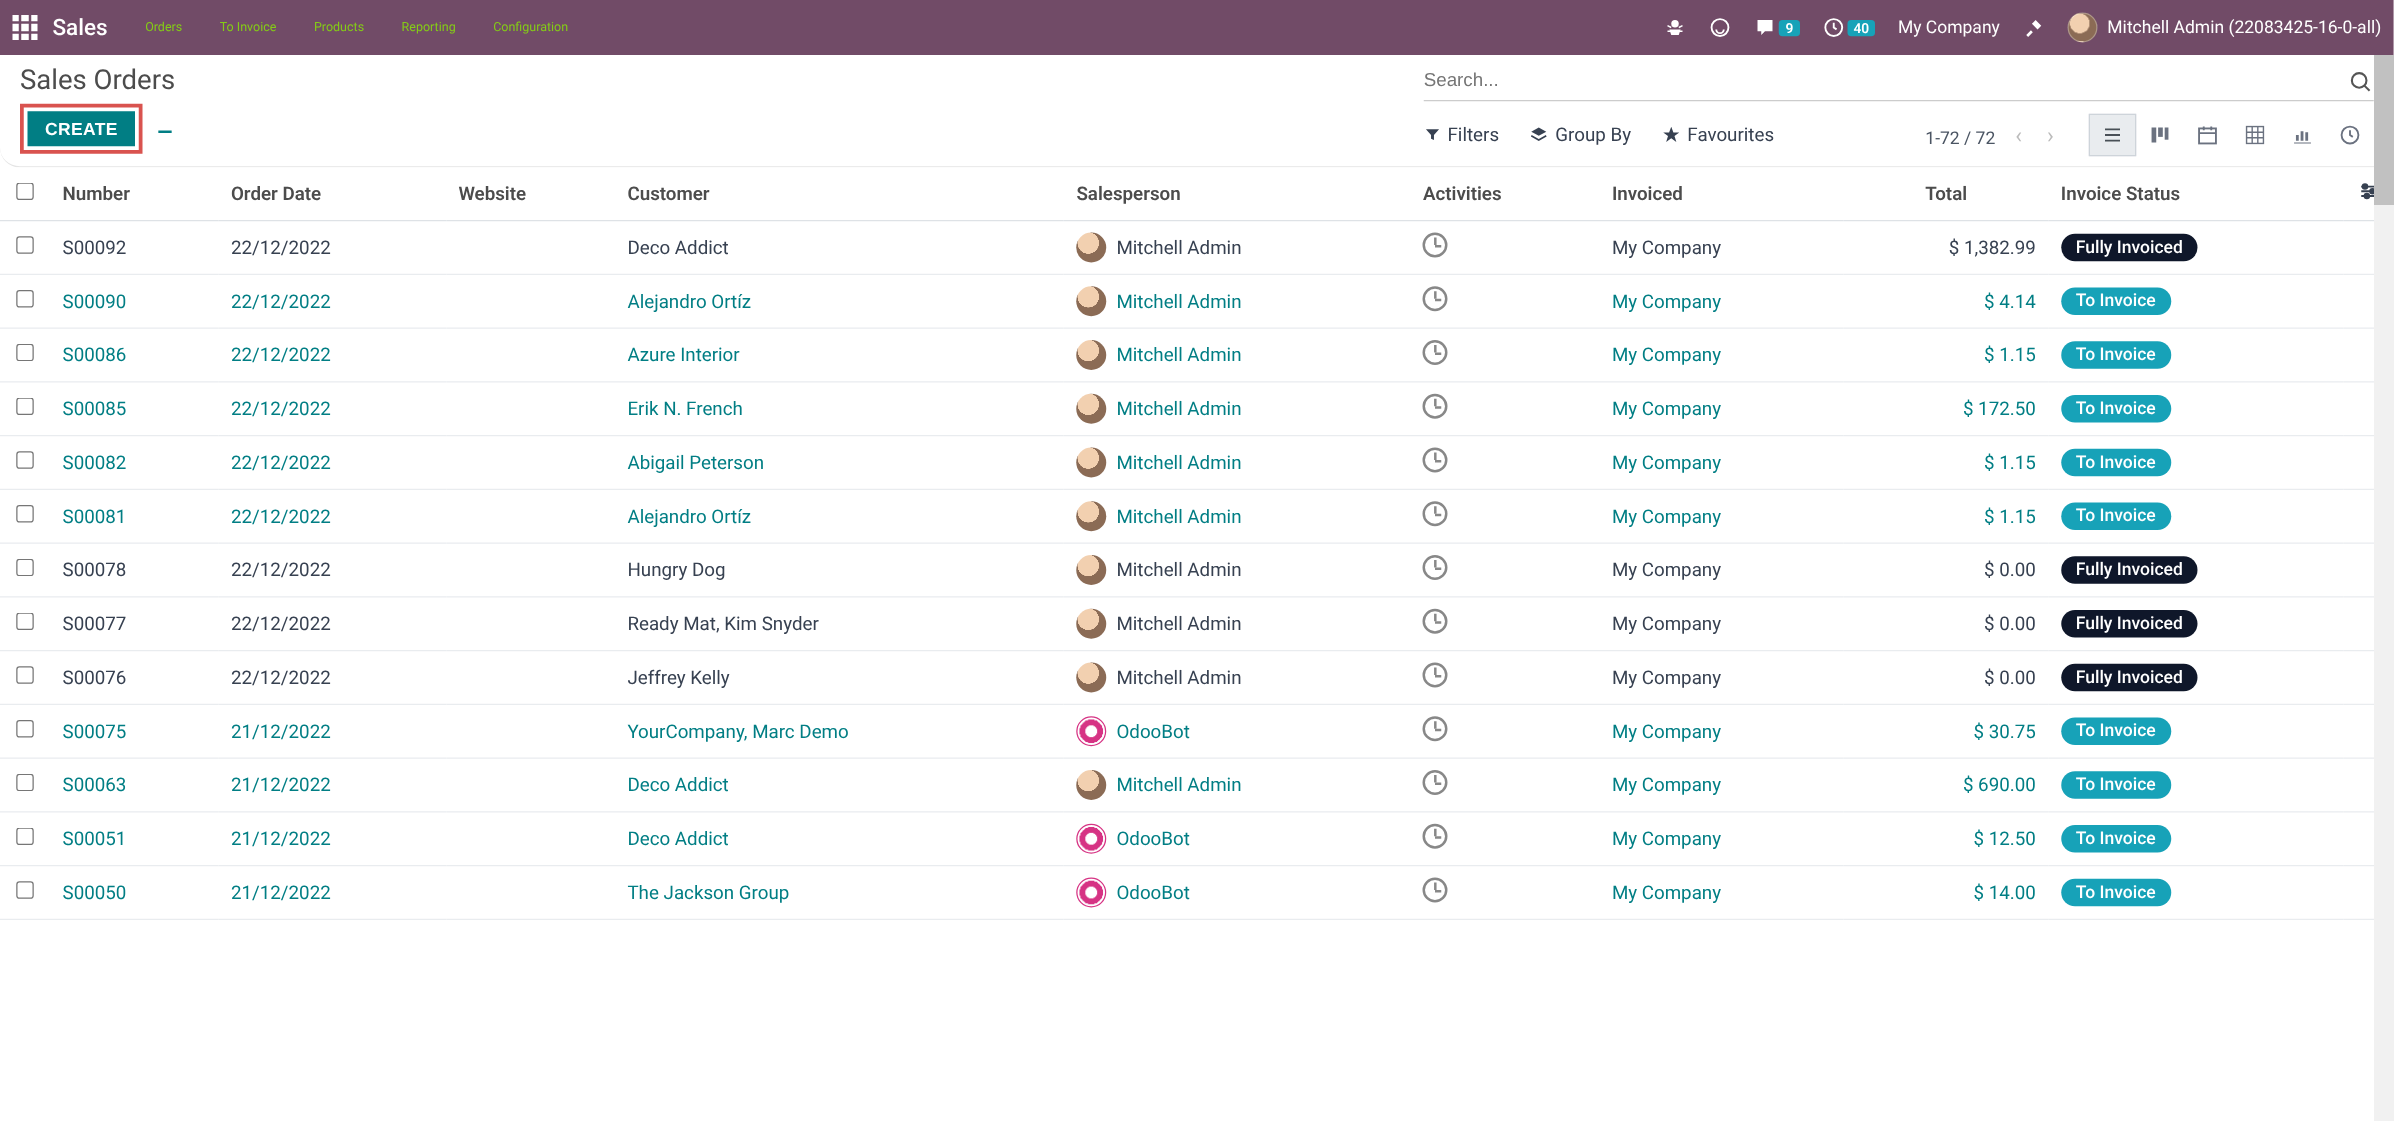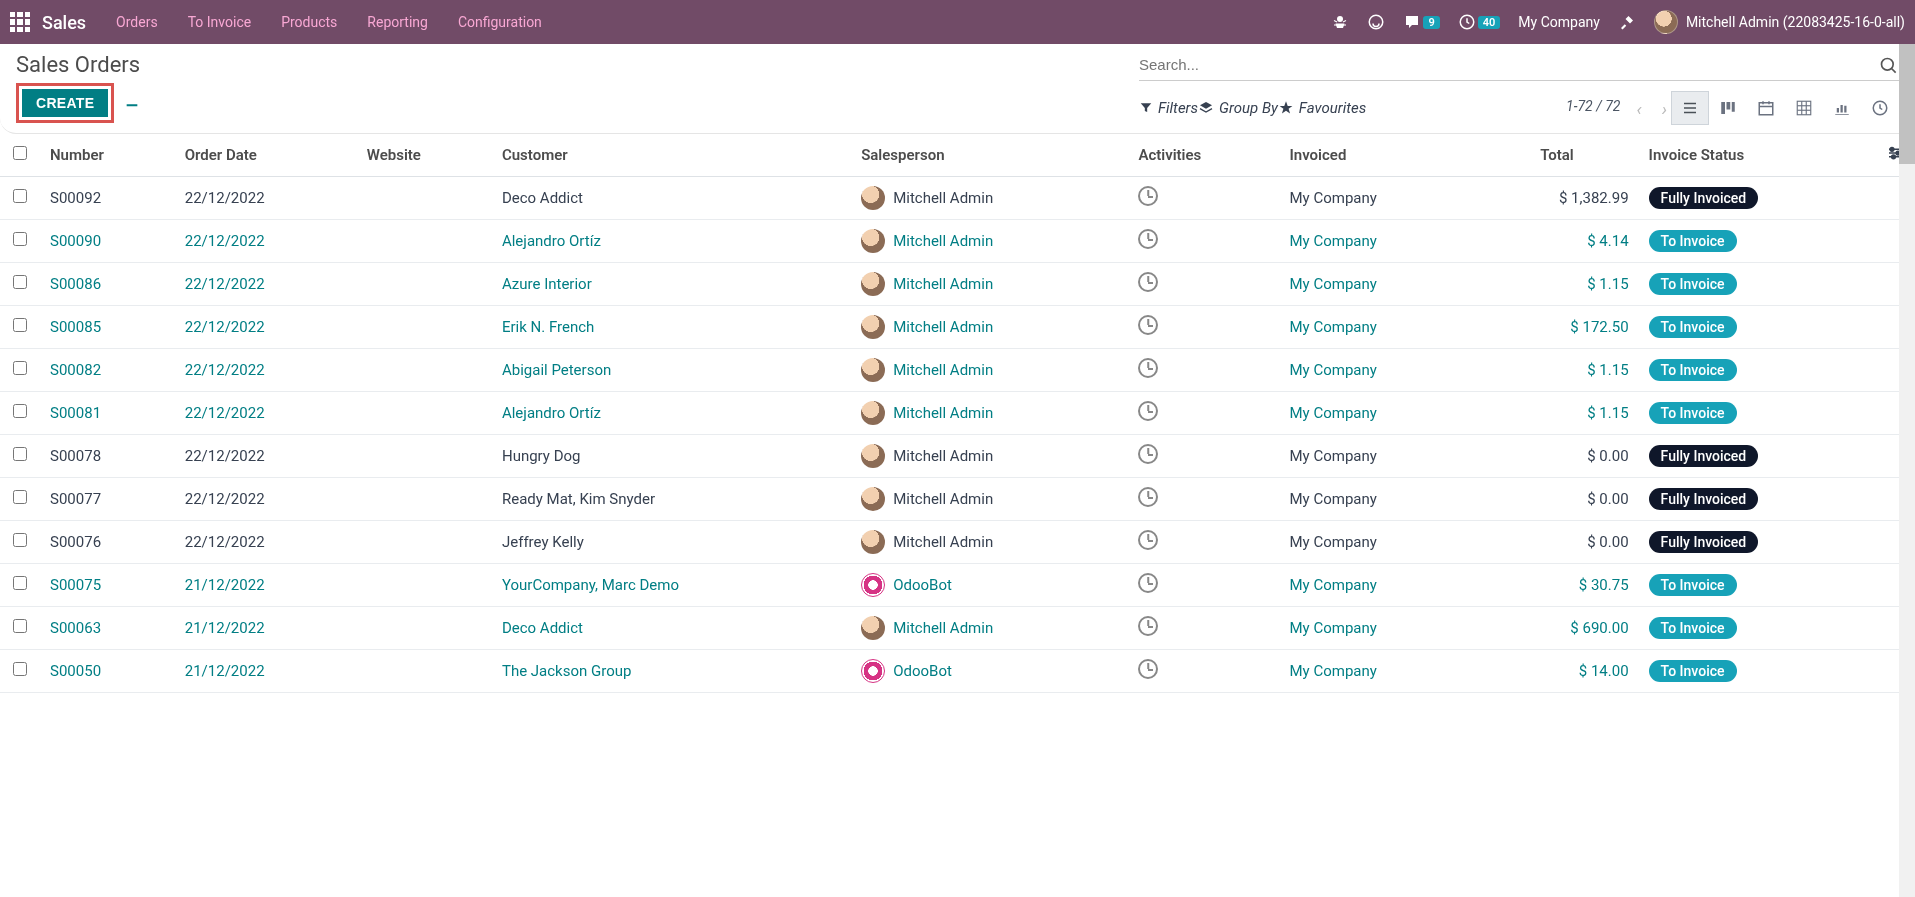--- a/index.html
+++ b/index.html
@@ -4,44 +4,44 @@
 <style>
   * { box-sizing: border-box; margin: 0; padding: 0; }
   body { font-family: -apple-system, BlinkMacSystemFont, "Segoe UI", Roboto, sans-serif; font-size: 14px; color: #374151; background: #fff; overflow-x: hidden; }
   
   
   .topnav { background: #714B67; color: #fff; height: 44px; display: flex; align-items: center; padding: 0 10px; }
   .apps-icon { width: 20px; height: 20px; display: grid; grid-template-columns: repeat(3,1fr); grid-template-rows: repeat(3,1fr); gap: 2px; margin-right: 12px; cursor: pointer; }
   .apps-icon span { background: #fff; }
   .brand { font-size: 18px; font-weight: 500; margin-right: 30px; }
   .navlinks { display: flex; gap: 30px; }
-  .navlinks a { color: #f9a8d4; text-decoration: none; font-size: 14px; }
+  .navlinks a { color: #84cc16; text-decoration: none; font-size: 10px; }
   .topright { margin-left: auto; display: flex; align-items: center; gap: 18px; }
   .topicon { cursor: pointer; position: relative; display: flex; align-items: center; }
   .badge { background: #17a2b8; color: #fff; font-size: 11px; padding: 0 5px; border-radius: 3px; margin-left: 2px; font-weight: 600; }
   .user-area { display: flex; align-items: center; gap: 8px; cursor: pointer; }
   .avatar-sm { width: 24px; height: 24px; border-radius: 50%; background: radial-gradient(circle at 40% 35%, #f2d0b0 40%, #8b6b55 41%); border: 1px solid rgba(255,255,255,.3); }
 
   
   .ctrl { padding: 8px 16px 0 16px; display: flex; justify-content: space-between; align-items: flex-start; border-bottom: 1px solid #e5e5e5; border-radius: 16px; }
   .ctrl-left h1 { font-size: 22px; font-weight: 400; color: #4c4c4c; margin-bottom: 6px; }
   .create-wrap { display: flex; align-items: center; gap: 10px; margin-bottom: 8px; }
   .create-highlight { border: 3px solid #d9534f; padding: 3px; display: inline-block; }
   .btn-create { background: #017e84; color: #ffffff; border: none; padding: 6px 14px; font-weight: 700; font-size: 14px; cursor: pointer; letter-spacing: .3px; }
   .import-icon { color: #017e84; cursor: pointer; font-size: 16px; }
   
   .ctrl-right { display: flex; flex-direction: column; align-items: flex-end; gap: 10px; min-width: 760px; }
   .search-row { display: flex; align-items: flex-start; border-bottom: 1px solid #ccc; width: 100%; padding: 4px 0; }
   .search-row input { border: none; outline: none; font-size: 15px; flex: 1; color: #6b7280; }
   .search-row svg { cursor: pointer; }
   
-  .toolbar-row { display: flex; align-items: center; width: 100%; padding-bottom: 8px; font-style: italic; }
+  .toolbar-row { display: flex; align-items: center; gap: 24px; width: 100%; padding-bottom: 8px; }
   .tool-btn { display: flex; align-items: center; gap: 5px; cursor: pointer; font-size: 15px; color: #374151; }
   .spacer { flex: 1; }
-  .pager { display: flex; align-items: flex-start; gap: 12px; font-size: 14px; color: #4b5563; }
+  .pager { display: flex; align-items: flex-end; gap: 12px; font-size: 14px; color: #4b5563; }
   .pager-arrow { cursor: pointer; color: #bbb; font-size: 18px; padding: 0 4px; }
   .view-switcher { display: flex; gap: 0; }
   .view-btn { width: 38px; height: 34px; display: flex; align-items: center; justify-content: center; cursor: pointer; color: #6b7280; border: 1px solid transparent; }
   .view-btn.active { background: #e9ecef; border: 1px solid #ced4da; color: #495057; }
 
   
   .table-wrap { overflow-y: auto; height: calc(897px - 44px - 98px); }
   table { width: 100%; border-collapse: collapse; }
   thead th { text-align: left; padding: 12px 10px; font-weight: 600; font-size: 15px; color: #4c4c4c; border-bottom: 1px solid #dee2e6; background: #fff; position: sticky; top: 0; }
   thead th.right { text-align: center; }
@@ -446,20 +446,38 @@
             </div>
           </td>
     <td><span class="clock-icon"></span></td>
     <td class="link">My Company</td>
     <td class="right link">$ 690.00</td>
     <td><span class="status-pill toinvoice">To Invoice</span></td>
     <td class="opts-col"></td>
   </tr>
         <tr>
     <td class="chk"><input type="checkbox" style=""></td>
+    <td class="link">S00051</td>
+    <td class="link">21/12/2022</td>
+    <td></td>
+    <td class="link">Deco Addict</td>
+    <td>
+            <div class="sp-cell">
+              <div class="sp-avatar bot"></div>
+              <span class="link">OdooBot</span>
+            </div>
+          </td>
+    <td><span class="clock-icon"></span></td>
+    <td class="link">My Company</td>
+    <td class="right link">$ 12.50</td>
+    <td><span class="status-pill toinvoice">To Invoice</span></td>
+    <td class="opts-col"></td>
+  </tr>
+        <tr>
+    <td class="chk"><input type="checkbox" style=""></td>
     <td class="link">S00050</td>
     <td class="link">21/12/2022</td>
     <td></td>
     <td class="link">The Jackson Group</td>
     <td>
             <div class="sp-cell">
               <div class="sp-avatar bot"></div>
               <span class="link">OdooBot</span>
             </div>
           </td>

